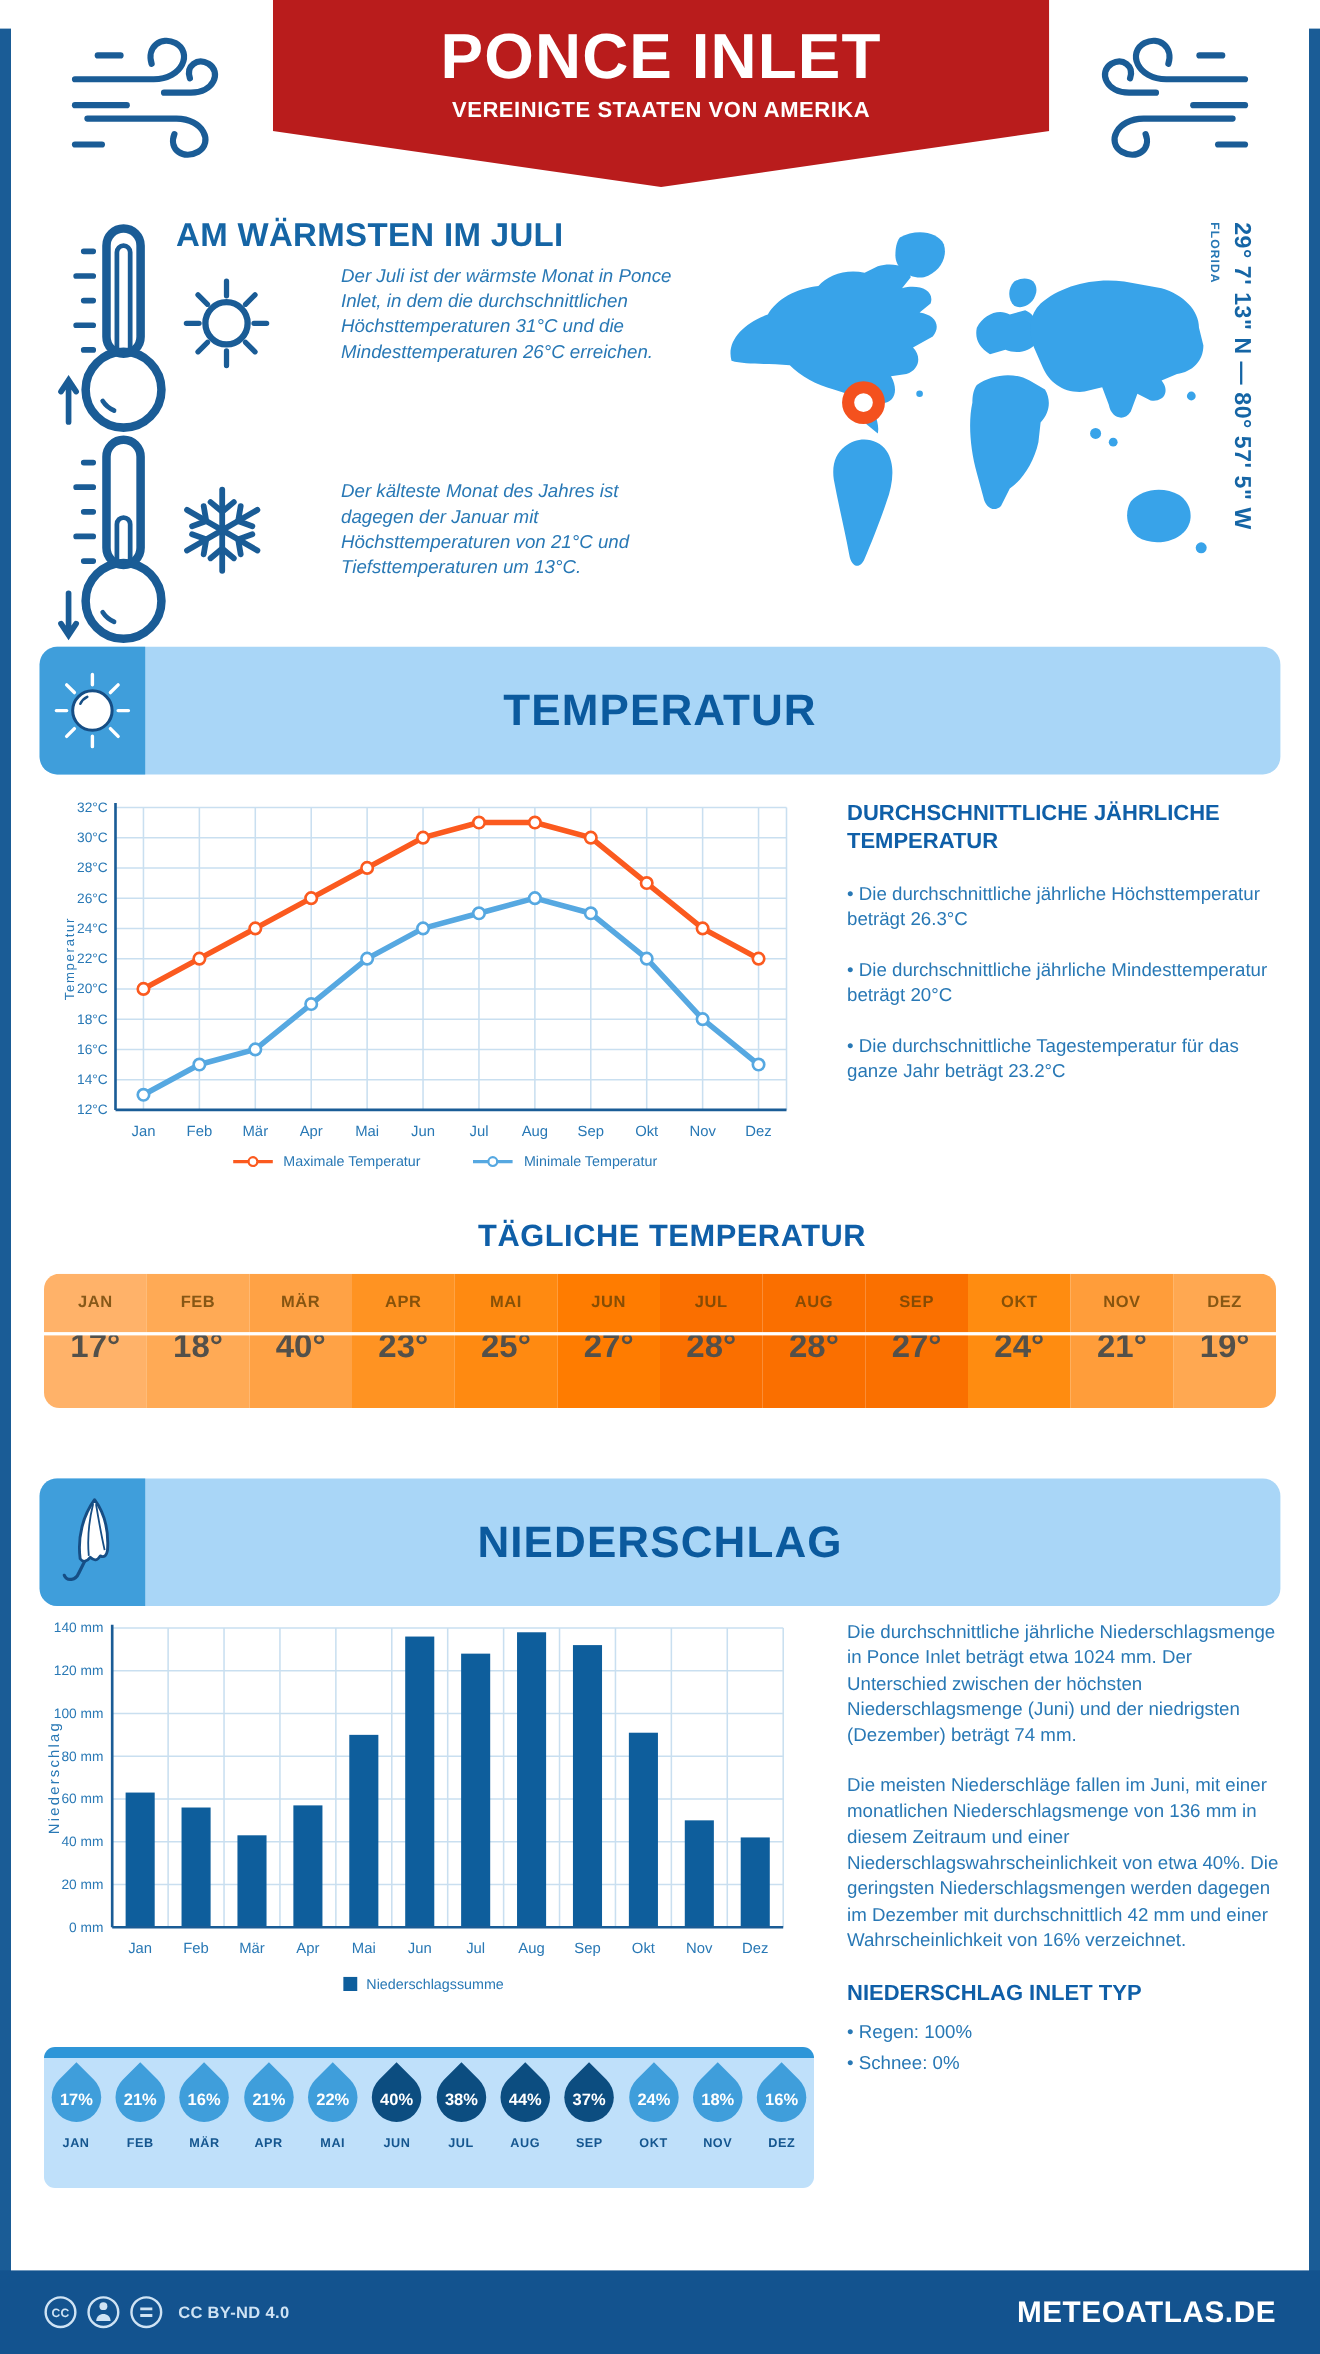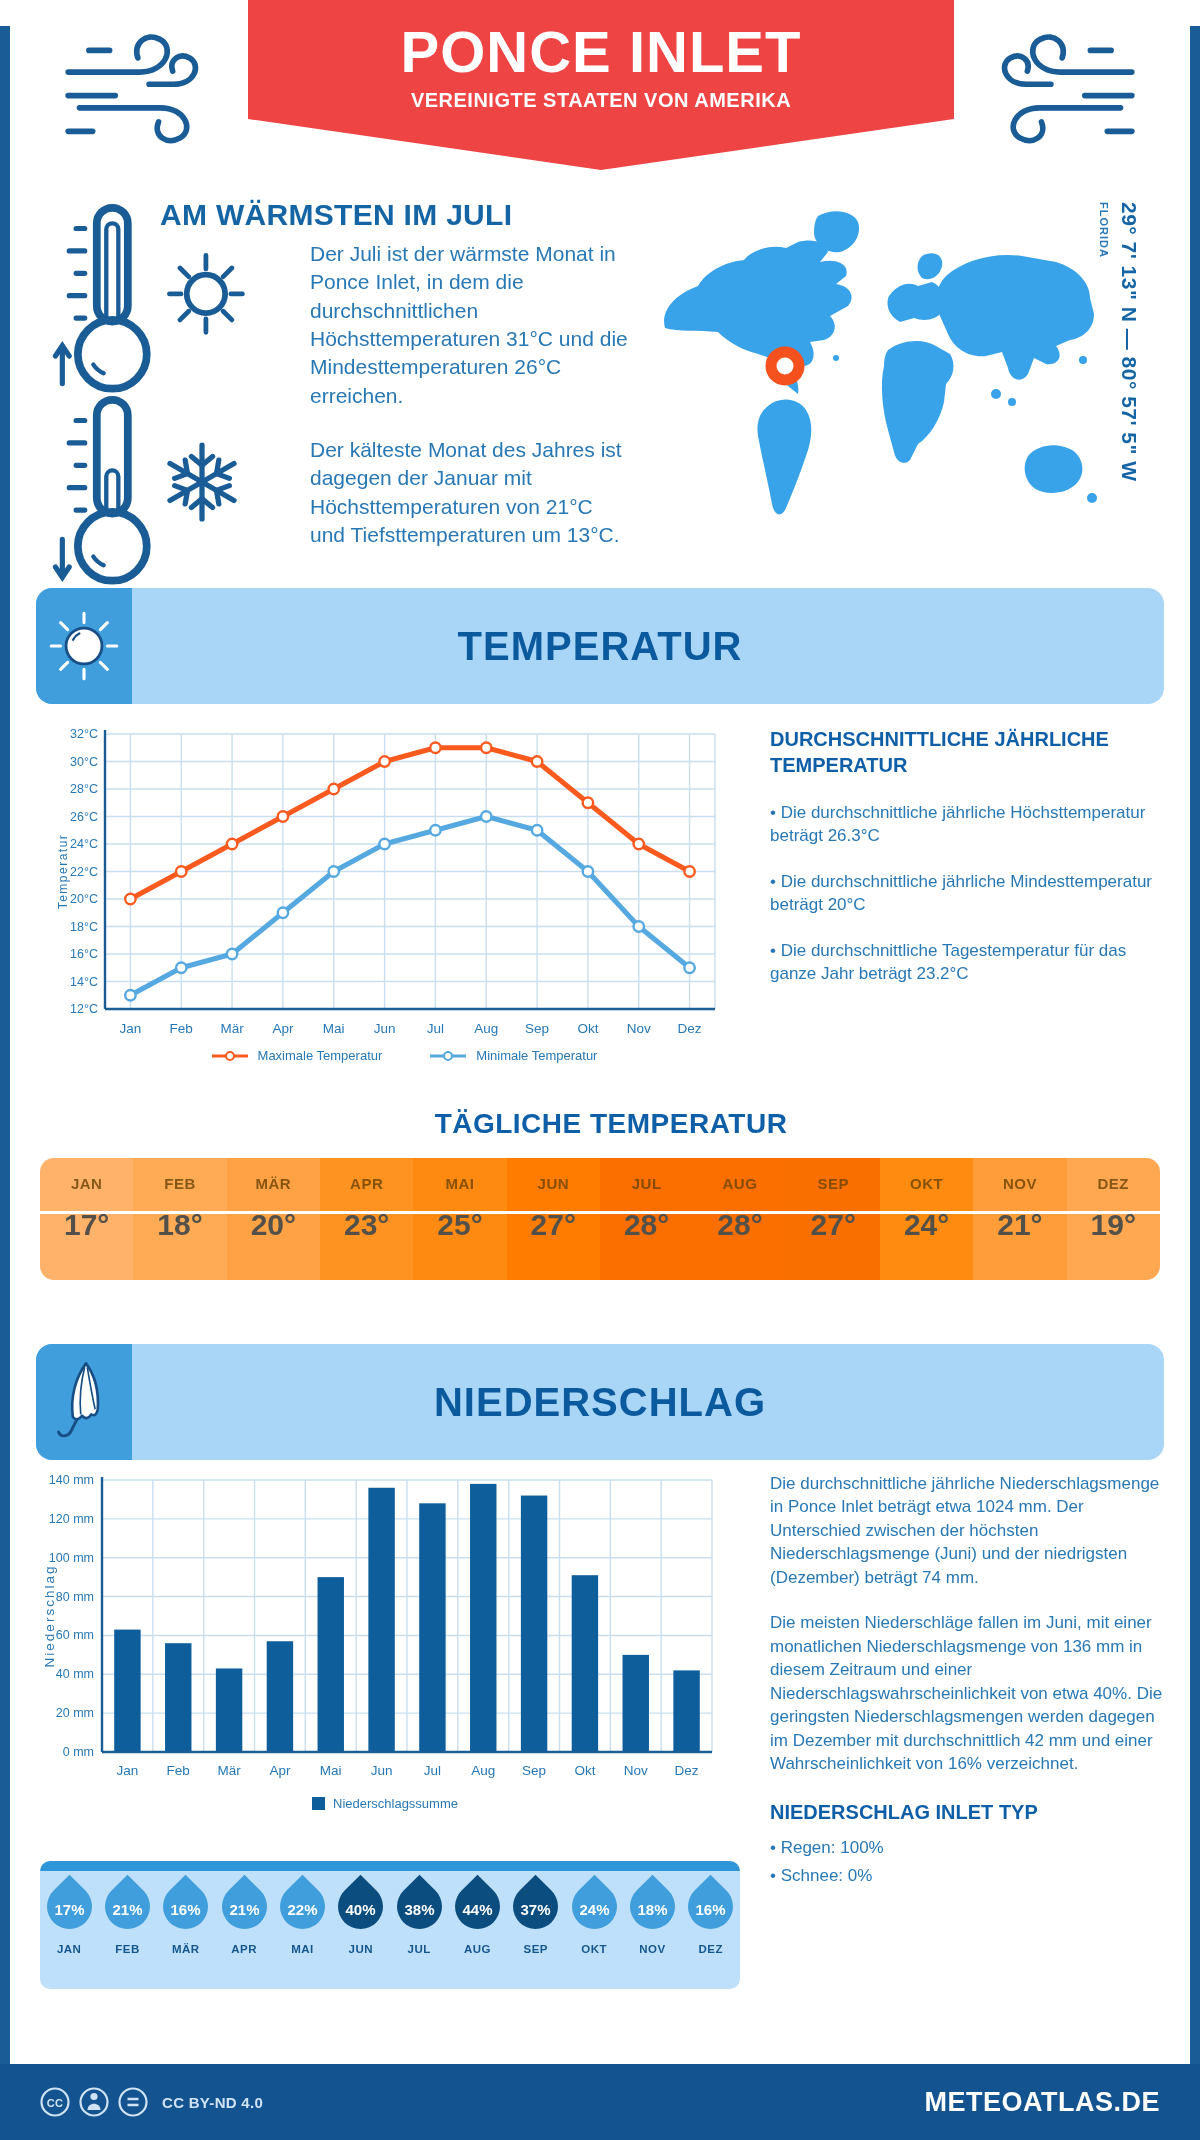--- a/index.html
+++ b/index.html
@@ -2,30 +2,30 @@
 <html><head>
 <meta charset="utf-8">
 <style>
   html,body{margin:0;padding:0;background:#ffffff;}
   .page{position:relative;width:1200px;height:2140px;background:#fff;overflow:hidden;
         font-family:"Liberation Sans",sans-serif;}
   .side-border{position:absolute;top:26px;bottom:0;width:10px;background:#1a5c96;}
   .side-border.left{left:0}.side-border.right{right:0}
 
   
-  .banner{position:absolute;left:248px;top:0;width:706px;height:170px;background:#ef4444;
+  .banner{position:absolute;left:248px;top:0;width:706px;height:170px;background:#b91c1c;
           clip-path:polygon(0 0,100% 0,100% 70%,50% 100%,0 70%);text-align:center;color:#fff;}
   .banner h1{margin:18px 0 0;font-size:58px;font-weight:800;letter-spacing:1px;}
   .banner h2{margin:4px 0 0;font-size:20px;font-weight:600;letter-spacing:.5px;}
 
   .wind{position:absolute;top:14px;width:160px;height:150px;}
   .wind.right{transform:scaleX(-1);}
 
   .hl-title{position:absolute;font-size:30px;font-weight:800;color:#1565a5;letter-spacing:.3px;}
-  .hl-text{position:absolute;width:318px;font-size:21px;line-height:1.35;color:#2878b5;}
+  .hl-text{position:absolute;width:318px;font-size:17px;line-height:1.35;color:#2878b5;font-style:italic;}
 
   .map-wrap{position:absolute;left:640px;top:198px;width:470px;height:360px;}
   .coords{position:absolute;left:1098px;top:202px;height:360px;display:flex;gap:7px;}
   .coords .region{writing-mode:vertical-rl;font-size:11px;letter-spacing:1px;color:#2878b5;font-weight:600;}
   .coords .geo{writing-mode:vertical-rl;font-size:21px;font-weight:800;color:#1565a5;letter-spacing:.5px;}
 
   
   .section-card{position:absolute;left:36px;width:1128px;height:116px;background:#a9d6f7;border-radius:16px;}
   .section-chip{position:absolute;left:0;top:0;width:96px;height:100%;background:#3f9edb;
                 border-radius:16px 0 0 16px;display:flex;align-items:center;justify-content:center;}
@@ -292,21 +292,21 @@
   <div class="cell" style="background: rgb(255, 178, 105);">
         <div class="m">JAN</div>
                    <div class="v">17°</div>
       </div>
       <div class="cell" style="background: rgb(255, 170, 85);">
         <div class="m">FEB</div>
                    <div class="v">18°</div>
       </div>
       <div class="cell" style="background: rgb(255, 162, 69);">
         <div class="m">MÄR</div>
-                   <div class="v">20°</div>
+                   <div class="v">40°</div>
       </div>
       <div class="cell" style="background: rgb(255, 147, 34);">
         <div class="m">APR</div>
                    <div class="v">23°</div>
       </div>
       <div class="cell" style="background: rgb(255, 138, 17);">
         <div class="m">MAI</div>
                    <div class="v">25°</div>
       </div>
       <div class="cell" style="background: rgb(255, 124, 0);">

